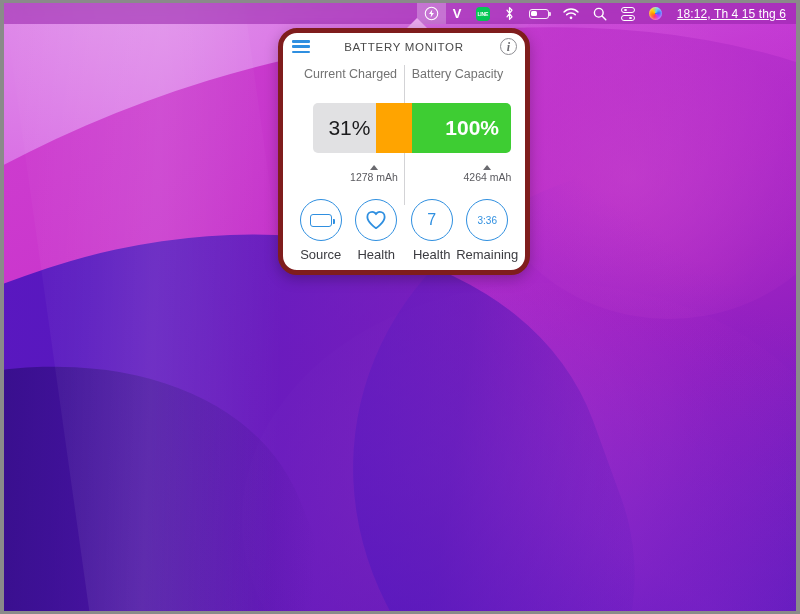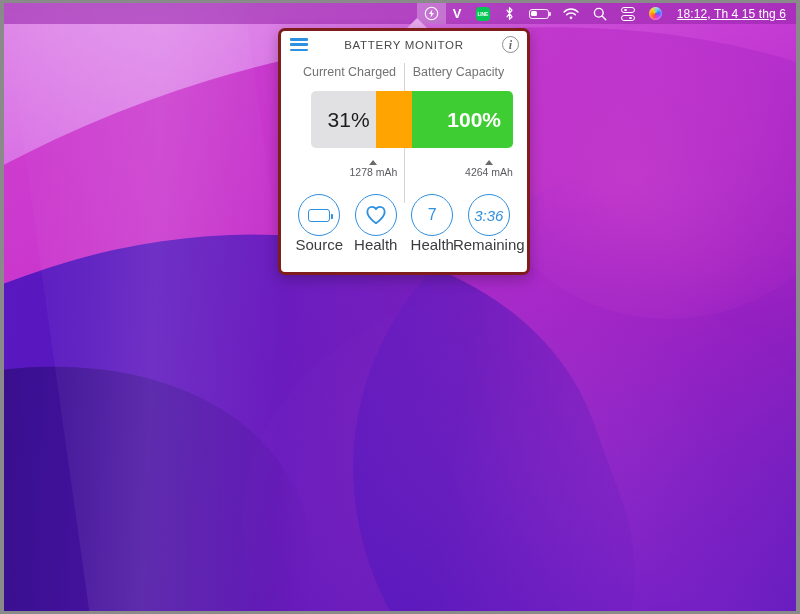--- a/index.html
+++ b/index.html
@@ -92,22 +92,22 @@
   .siri-orb{
     width:13px; height:13px; border-radius:50%;
     background:conic-gradient(from 200deg,#ff3b6b,#ff8a00,#ffd000,#5ad6f0,#3b6bff,#c23bff,#ff3b6b);
     box-shadow:inset 0 0 3px rgba(255,255,255,.7);
   }
   
   #popover{
     position:absolute; left:274px; top:25px;
     width:252px; height:247px;
     background:#ffffff;
-    border:3px solid #7f1d1d;
-    border-radius:7px;
+    border:5px solid #7f1d1d;
+    border-radius:19px;
     box-shadow:0 4px 14px rgba(0,0,0,.25);
   }
   #pop-caret{
     position:absolute; left:402px; top:15px;
     width:0; height:0;
     border-left:11px solid transparent;
     border-right:11px solid transparent;
     border-bottom:11px solid #e9a8ee;
   }
   .pop-header{
@@ -136,21 +136,21 @@
   .gauge-wrap{ position:relative; padding:0 14px; }
   .divider{
     position:absolute; left:50%; top:-2px; width:1px; height:140px;
     background:#d3d3d6;
   }
   .col-heads{
     display:flex; margin-top:6px; position:relative; z-index:1;
   }
   .col-head{ flex:1; text-align:center; font-size:12.5px; color:#737373; }
   .bar-row{
-    display:flex; margin-top:12px; height:57px; position:relative; z-index:1;padding-left:16px;
+    display:flex; margin-top:22px; height:50px; position:relative; z-index:1;padding-left:16px;
   }
   .bar-left{
     flex:1; position:relative;
     background:#e1e1e3;
     border-radius:5px 0 0 5px;
     overflow:hidden;
     display:flex; align-items:center;
   }
   .bar-left-fill{
     position:absolute; right:0; top:0; bottom:0; width:36%;
@@ -190,22 +190,22 @@
     margin-top:20px; padding:0 10px;
   }
   .stat{ display:flex; flex-direction:column; align-items:center; width:54px; }
   .stat-circle{
     width:42px; height:42px; border-radius:50%;
     border:1.8px solid #2f8fe0;
     display:flex; align-items:center; justify-content:center;
     color:#2f8fe0;
   }
   .stat-val{ font-size:16px; color:#2f8fe0; }
-  .stat-val.small{ font-size:15px;font-style:italic; }
-  .stat-label{ font-size:15px; color:#3c3c41; white-space:nowrap; }
+  .stat-val.small{ font-size:10px; }
+  .stat-label{ margin-top:6px; font-size:13px; color:#3c3c41; white-space:nowrap; }
   .batt-ico{
     position:relative; width:22px; height:13px;
     border:1.7px solid #2f8fe0; border-radius:3px;
   }
   .batt-ico:after{
     content:""; position:absolute; right:-4px; top:4px;
     width:2px; height:5px; background:#2f8fe0; border-radius:0 1px 1px 0;
   }
   
   .mb-batt{ position:relative; width:20px; height:10px; border:1.4px solid rgba(255,255,255,.9); border-radius:3px; }

